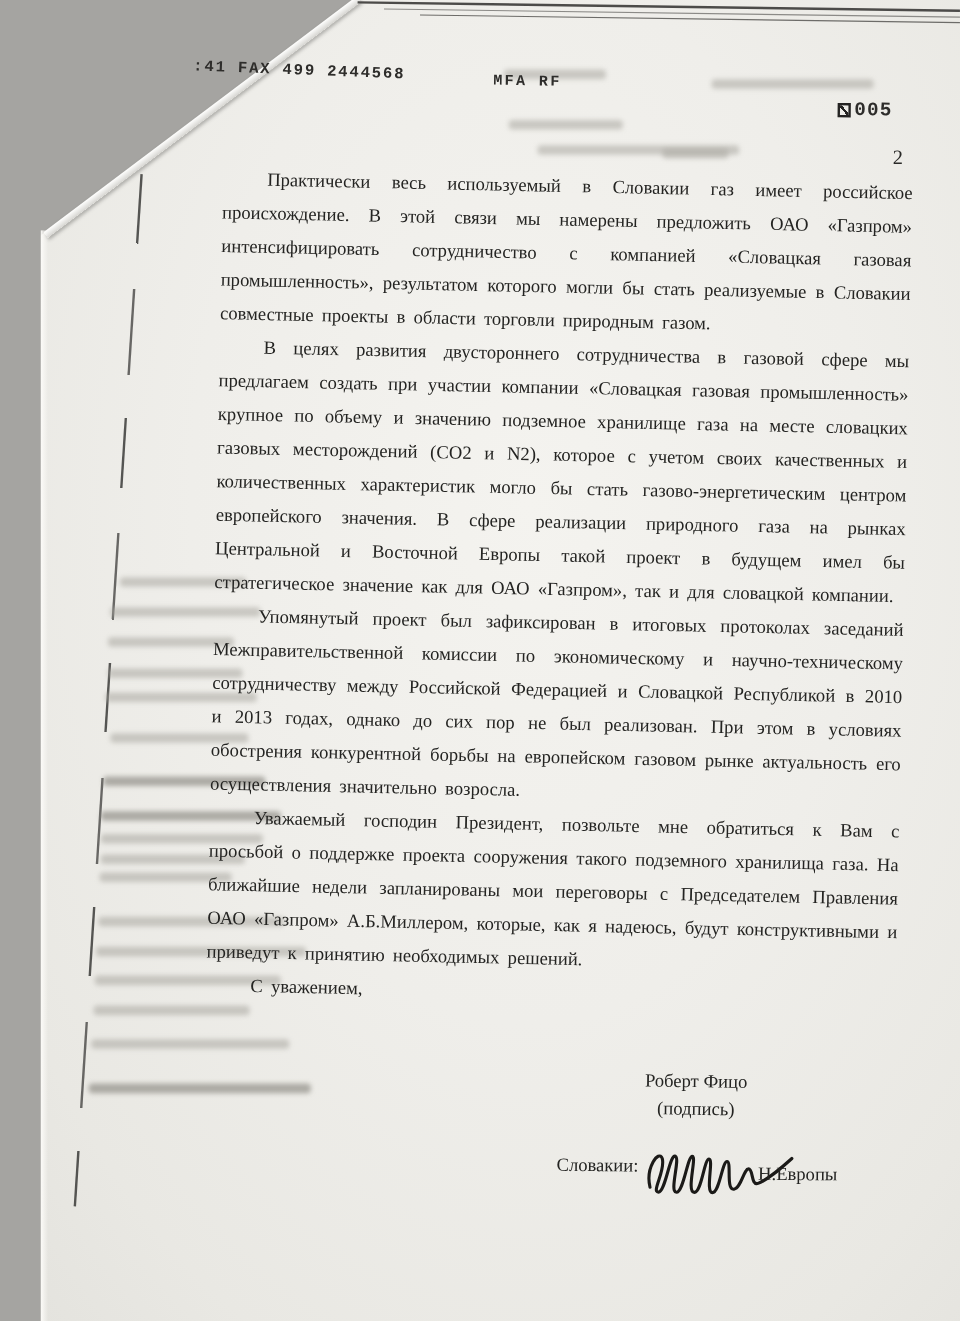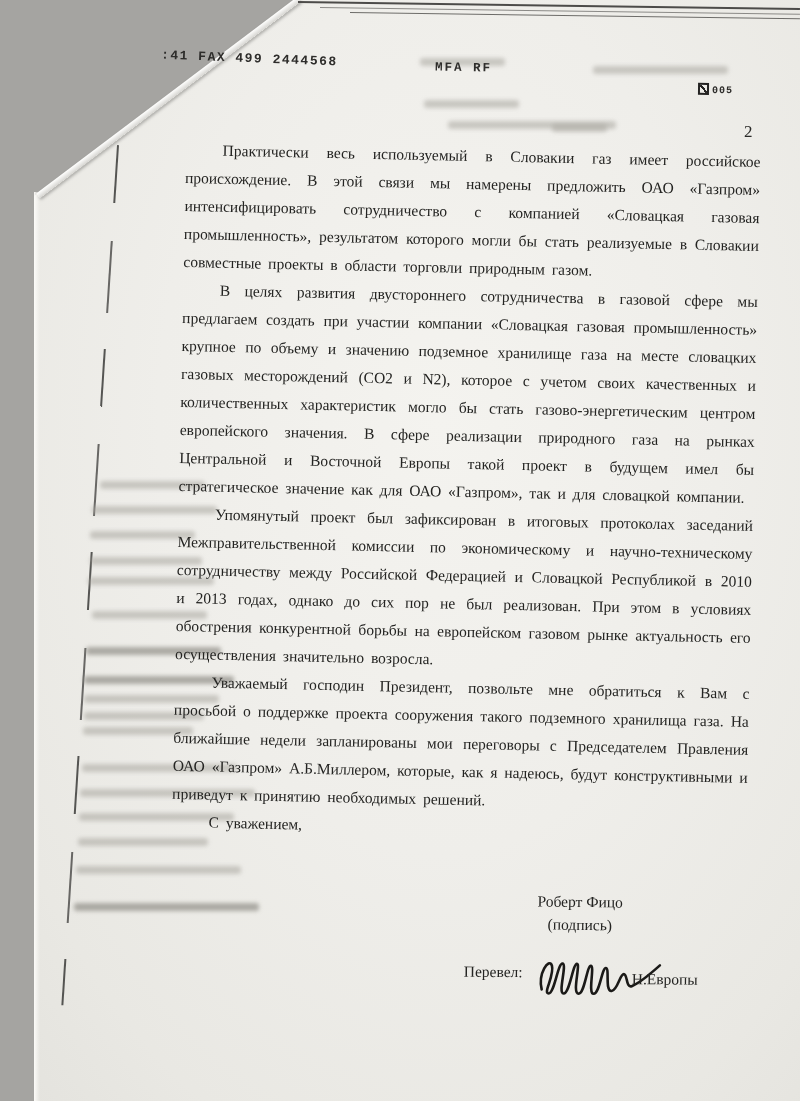--- a/index.html
+++ b/index.html
@@ -39,22 +39,22 @@
 
   
   .sm { position:absolute; height:8px; border-radius:3px;
         background:#a8a69f; filter:blur(2px); opacity:.55; }
   .sm.d { background:#8d8b84; opacity:.68; }
 
   
   .fax-mono { position:absolute; font-family:"Liberation Mono", monospace;
               color:#2e2d2b; white-space:nowrap; }
   .fax-num   { left:161px; top:51px;  font-size:13px; letter-spacing:1.5px; font-weight:bold; transform:rotate(2.2deg); }
-  .fax-sta   { left:411px; top:61px;  font-size:12.5px; letter-spacing:2px; font-weight:bold; transform:rotate(1deg);margin-left:24px; }
-  .fax-count { left:698px; top:83px;  font-size:10px; letter-spacing:1px; font-weight:bold; transform:rotate(.6deg); }
+  .fax-sta   { left:411px; top:61px;  font-size:12.5px; letter-spacing:2px; font-weight:bold; transform:rotate(1deg); }
+  .fax-count { left:698px; top:83px;  font-size:16px; letter-spacing:1px; font-weight:bold; transform:rotate(.6deg); }
   .fax-glyph { display:inline-block; width:11px; height:12px; margin-right:3px;
                border:2px solid #242322; vertical-align:-2px;
                background: linear-gradient(to top right, transparent 40%, #242322 40%, #242322 60%, transparent 60%); }
 
   .page-num { position:absolute; left:744px; top:122px; font-size:17px; color:#2a2a28; }
 
   
   .letter {
     position:absolute; left:186px; top:136px; width:575px;
     transform: rotate(1.2deg); transform-origin: top left;
@@ -127,20 +127,20 @@
     <p>Уважаемый господин Президент, позвольте мне обратиться к Вам с просьбой о поддержке проекта сооружения такого подземного хранилища газа. На ближайшие недели запланированы мои переговоры с Председателем Правления ОАО «Газпром» А.Б.Миллером, которые, как я надеюсь, будут конструктивными и приведут к принятию необходимых решений.</p>
     <p>С уважением,</p>
   </div>
 
   <div class="signoff">
     <div>Роберт Фицо</div>
     <div>(подпись)</div>
   </div>
 
   <div class="translator">
-    <span class="label">Перевел:</span>
+    <span class="label">Словакии:</span>
     <svg class="sig" width="126" height="48" viewBox="0 0 126 48">
       <path d="M6 38 C2 22 13 6 16 14 C19 24 7 42 13 42 C19 42 22 10 27 12 C31 14 22 42 28 42 C34 42 37 12 41 12 C45 12 36 42 43 42 C49 42 51 14 55 14 C59 14 52 42 58 42 C64 42 66 16 70 16 C74 16 69 40 76 39 C82 38 84 22 88 22 C92 22 90 36 96 34 C104 31 113 23 124 13" fill="none" stroke="#1b1a18" stroke-width="2.6" stroke-linecap="round"></path>
     </svg>
     <span class="tname">Н.Европы</span>
   </div>
 
 </div>
 
 </body></html>

